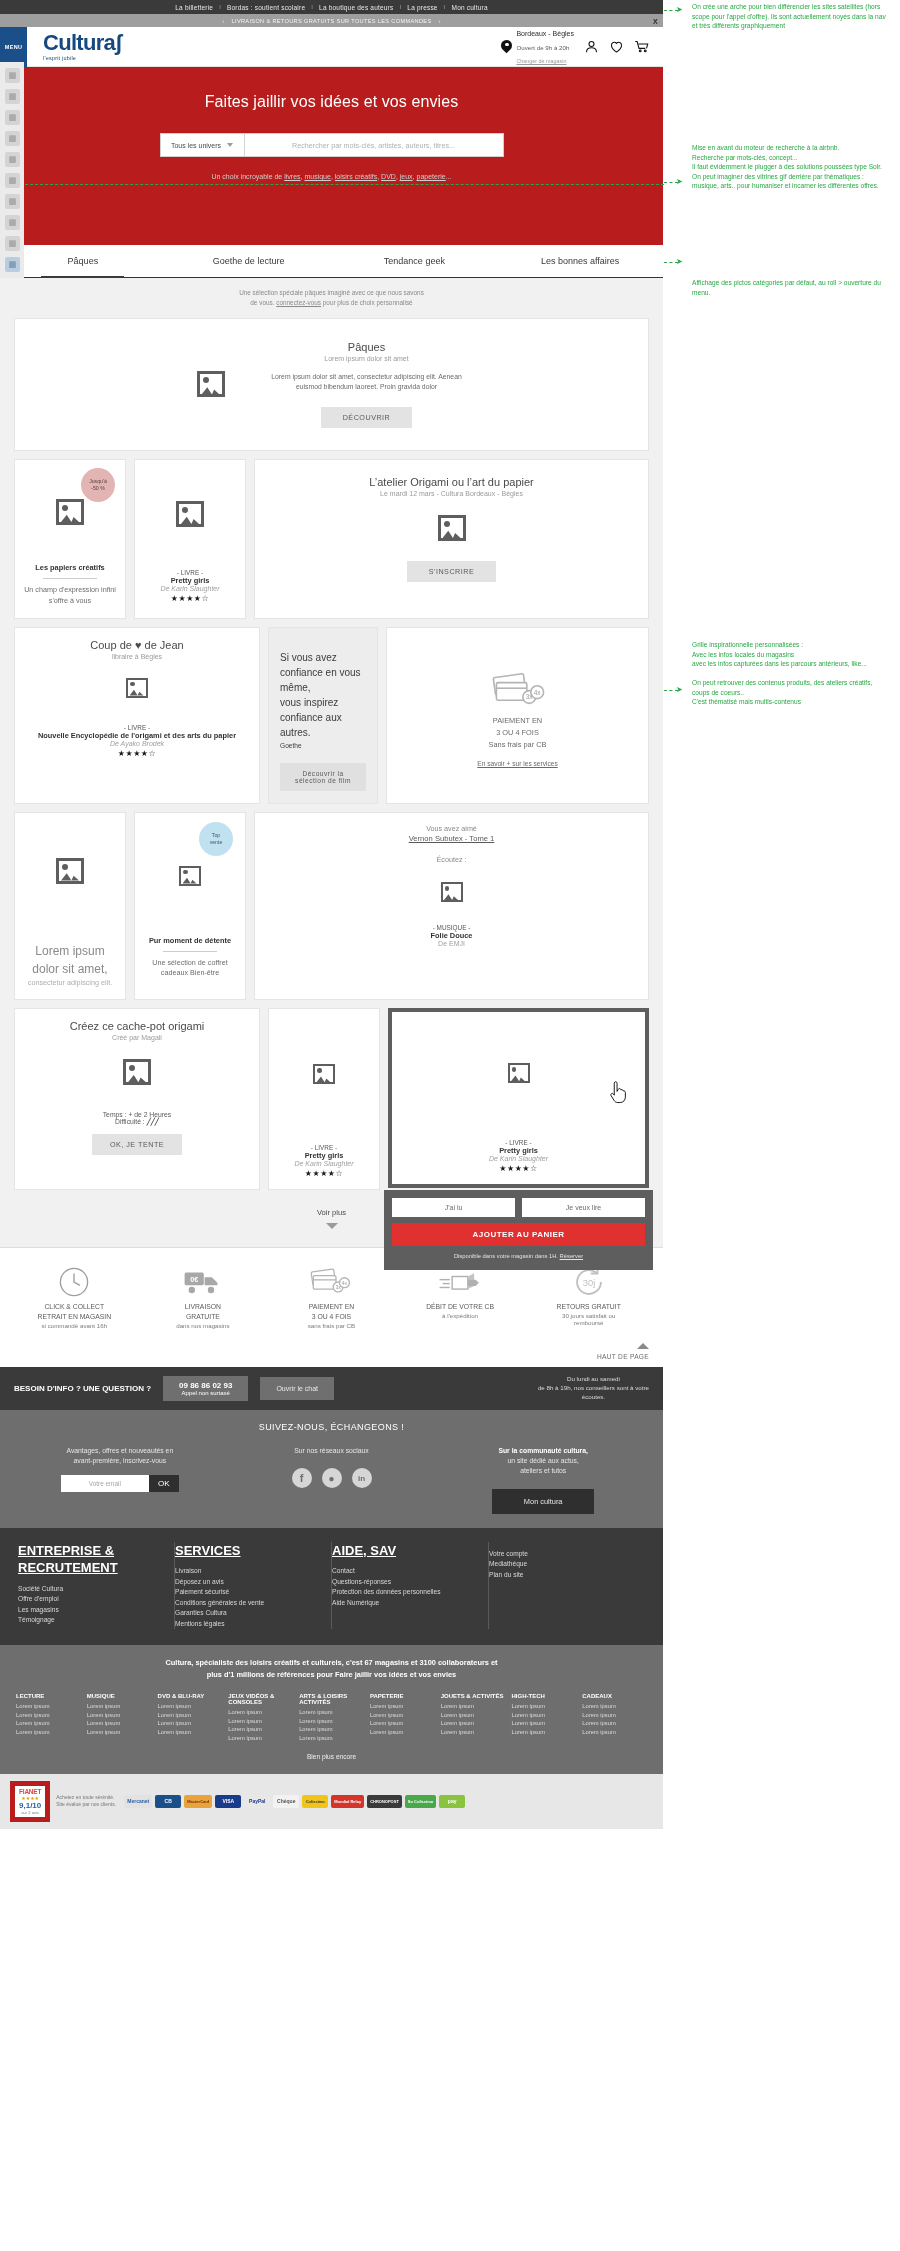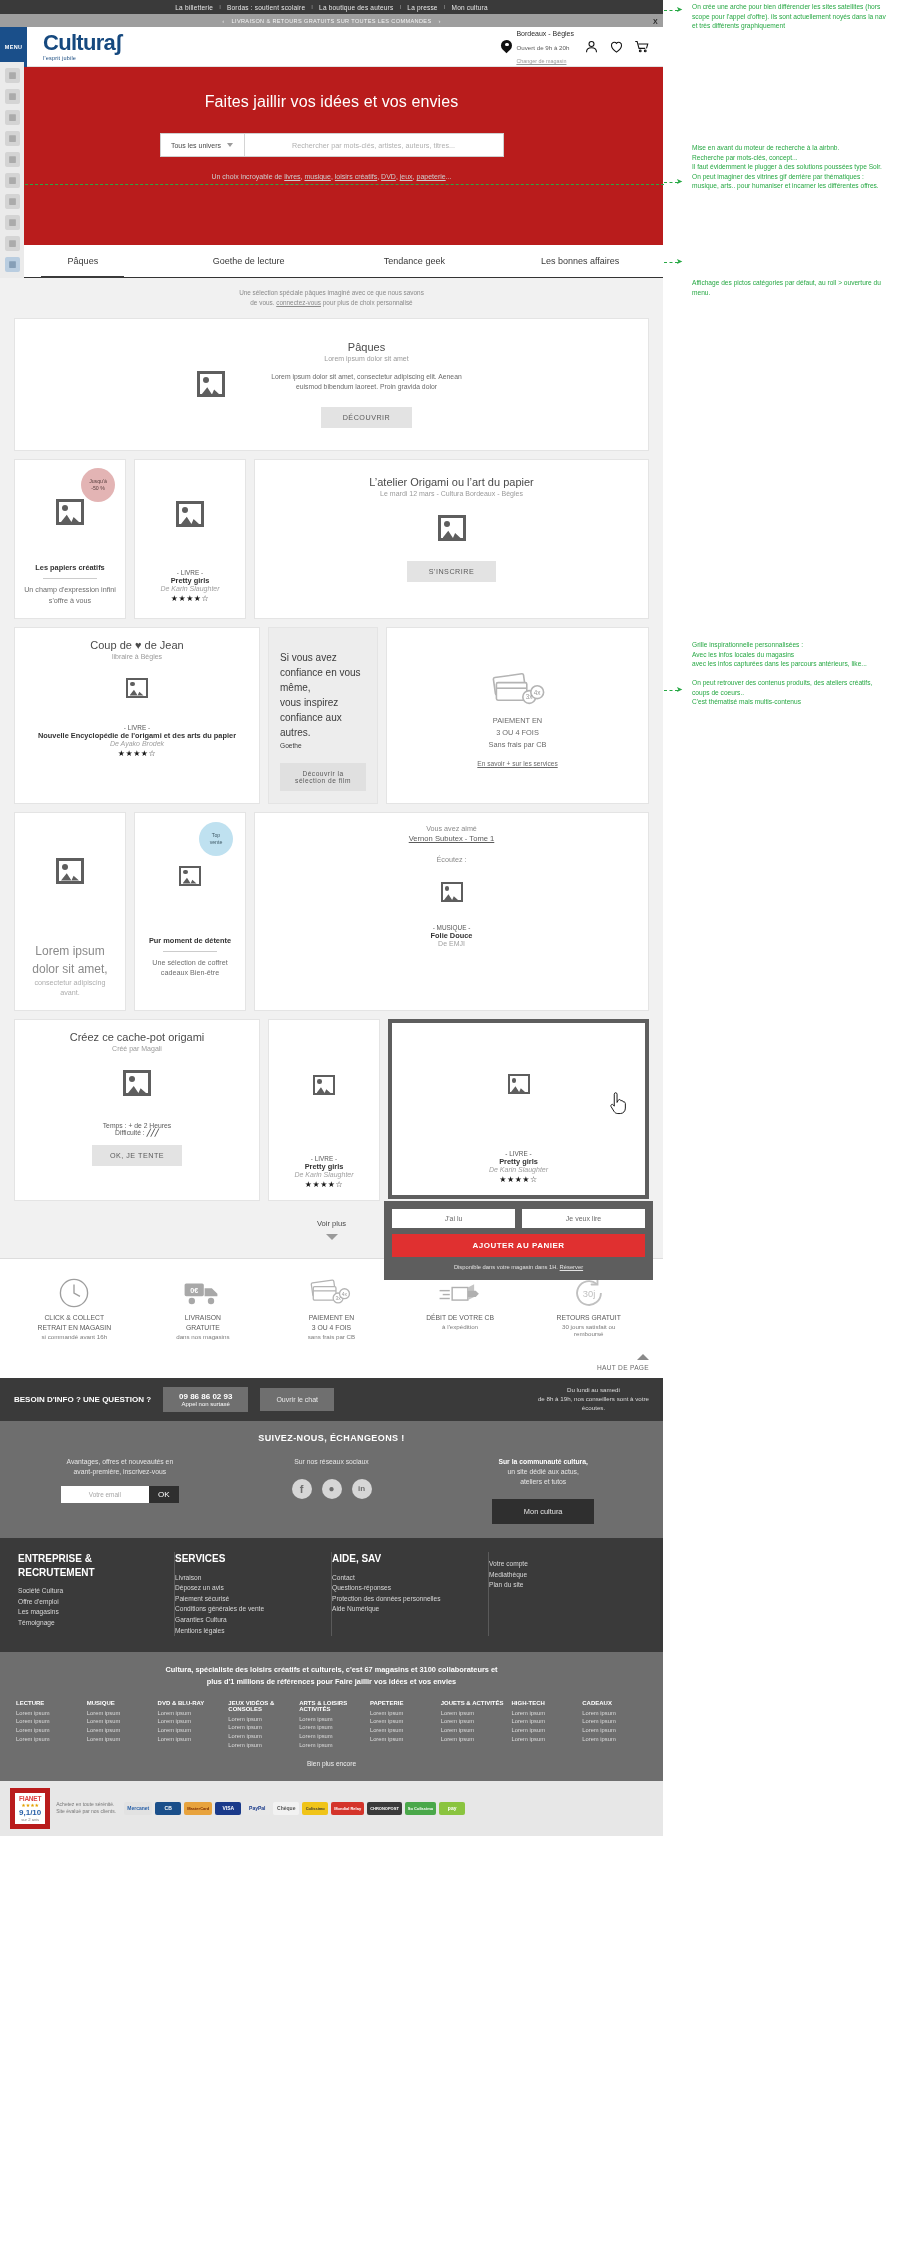--- a/index.html
+++ b/index.html
@@ -190,36 +190,36 @@
   
   .foot-help { background:#3a3a3a; display:flex; align-items:center; padding:8px 14px; gap:12px; }
   .fh-q { color:#fff; font-size:8px; font-weight:bold; flex:none; }
   .fh-phone { background:#6f6f6f; color:#fff; text-align:center; padding:5px 16px; }
   .fh-phone .n { font-size:8px; font-weight:bold; }
   .fh-phone .s { font-size:6px; }
   .fh-chat { background:#6f6f6f; color:#e9e9e9; font-size:7px; padding:8px 16px; }
   .fh-hours { color:#dcdcdc; font-size:6.2px; line-height:1.45; text-align:center; margin-left:auto; max-width:150px; }
 
   .foot-social { background:#6e6e6e; padding:12px 14px 14px; }
-  .fs-title { text-align:center; color:#fff; font-size:9px; font-weight:bold; letter-spacing:.4px; margin-bottom:14px; }
+  .fs-title { text-align:center; color:#fff; font-size:9px; font-weight:normal; letter-spacing:.4px; margin-bottom:14px; }
   .fs-cols { display:flex; }
   .fs-col { flex:1; text-align:center; }
   .fs-p { color:#e6e6e6; font-size:6.8px; line-height:1.5; }
   .fs-p.bold { font-weight:bold; color:#fff; }
   .news { display:flex; margin:9px auto 0; width:118px; height:17px; }
   .news-in { flex:1; background:#fff; display:flex; align-items:center; justify-content:center; font-size:6.4px; color:#a6a6a6; }
   .news-ok { width:30px; background:#2f2f2f; color:#fff; font-size:8px; display:flex; align-items:center; justify-content:center; }
   .socials { display:flex; gap:10px; justify-content:center; margin-top:12px; }
   .sc { width:20px;height:20px;border-radius:50%;background:#d6d6d6;display:flex;align-items:center;justify-content:center;color:#6e6e6e;font-size:11px;font-weight:bold;}
   .mon-cultura { background:#2f2f2f; color:#e6e6e6; font-size:7.4px; padding:8px 0; width:102px; margin:12px auto 0; text-align:center; }
 
   .foot-links { background:#3a3a3a; display:flex; padding:14px 18px 16px; }
   .fl-col { flex:1; padding-right:10px; border-right:1px solid #5a5a5a; }
   .fl-col:last-child { border-right:none; }
-  .fl-h { color:#fff; font-size:10px; font-weight:bold; line-height:1.35; margin-bottom:7px; }
+  .fl-h { color:#fff; font-size:13px; font-weight:bold; line-height:1.35; margin-bottom:7px;text-decoration:underline; }
   .fl-i { color:#d8d8d8; font-size:6.6px; line-height:1.6; }
 
   .foot-seo { background:#6e6e6e; padding:12px 16px 14px; }
   .seo-head { text-align:center; color:#fff; font-size:7.4px; font-weight:bold; line-height:1.6; margin-bottom:12px; }
   .seo-cols { display:flex; gap:6px; }
   .seo-col { flex:1; }
   .seo-h { color:#fff; font-size:6px; font-weight:bold; margin-bottom:3px; }
   .seo-i { color:#dcdcdc; font-size:5.8px; line-height:1.5; }
   .seo-more { text-align:center; color:#efefef; font-size:6.6px; margin-top:10px; }
 
@@ -408,21 +408,21 @@
         <div class="svc-t">3 OU 4 FOIS</div>
         <div class="svc-t">Sans frais par CB</div>
         <div class="svc-l">En savoir +  sur les services</div>
       </div>
     </div>
 
     <div class="row">
       <div class="card" style="width:112px;">
         <div class="ph" style="margin:34px 0 58px;"></div>
         <div class="label-light" style="color:#8a8a8a;font-size:12px;">Lorem ipsum dolor sit amet,</div>
-        <div class="label-light" style="color:#adadad;">consectetur adipiscing avant.</div>
+        <div class="label-light" style="color:#adadad;">consectetur adipiscing elit.</div>
       </div>
 
       <div class="card" style="width:112px;">
         <div class="badge blue">
           <span>Top</span>
           <span>vente</span>
         </div>
         <div class="ph small" style="margin:42px 0 50px;"></div>
         <div class="label-bold">Pur moment de détente</div>
         <div class="hr-s"></div>

